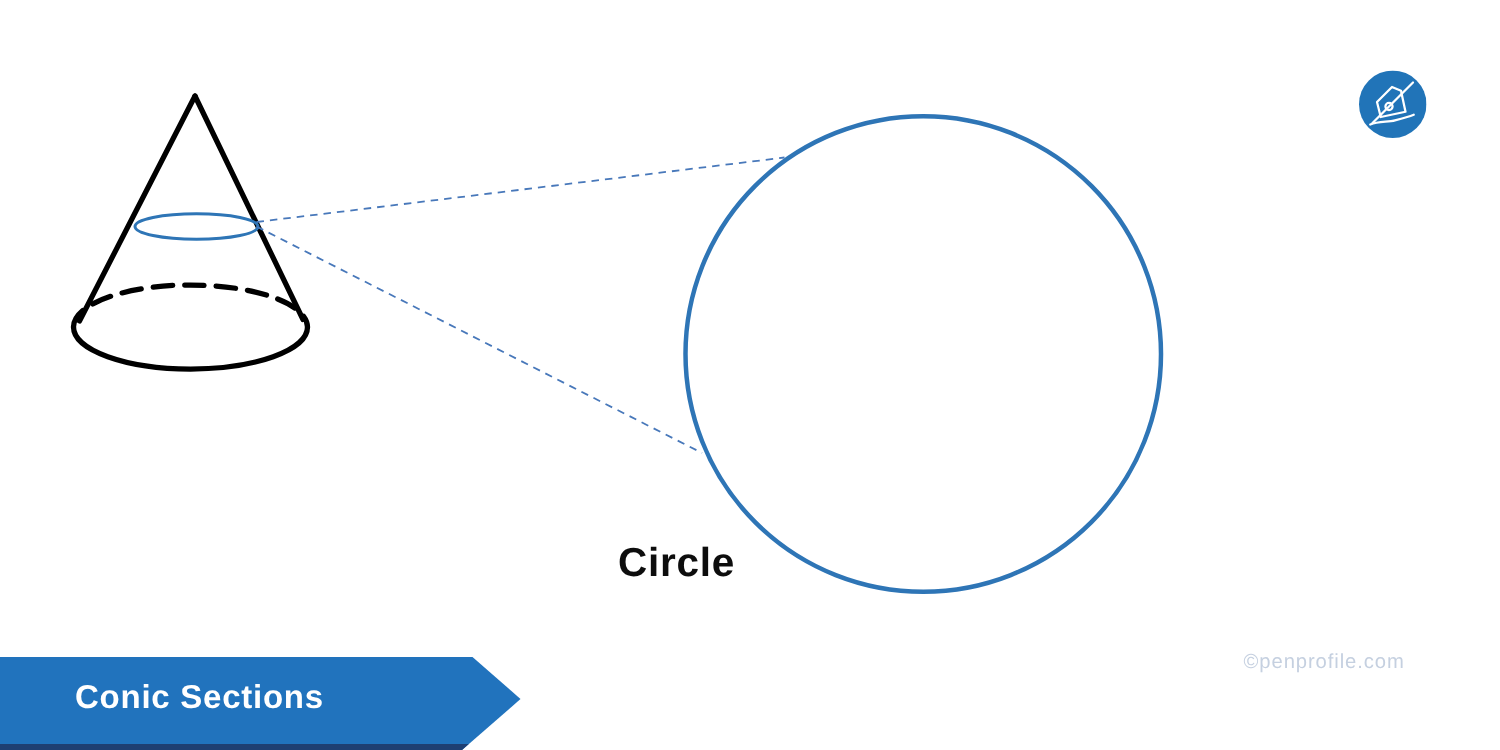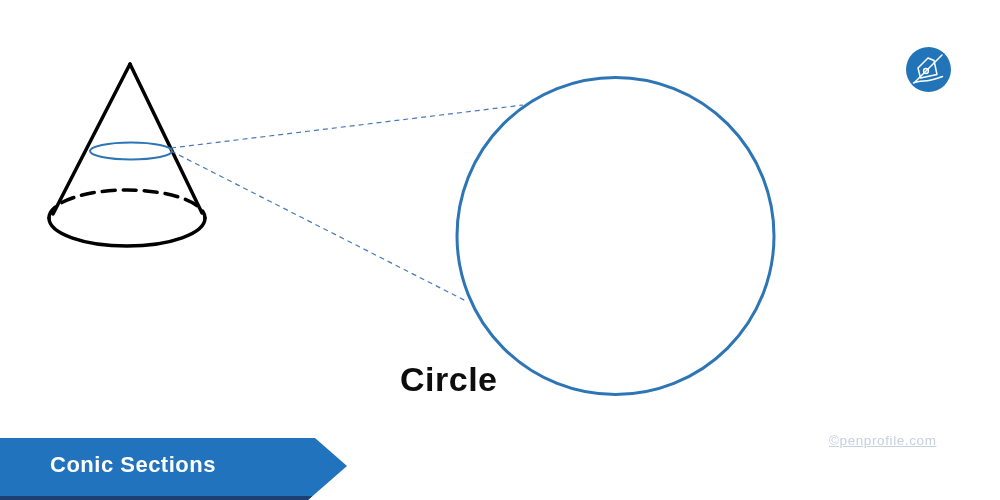--- a/index.html
+++ b/index.html
@@ -2,30 +2,30 @@
 <html><head>
 <meta charset="utf-8">
 <style>
   html,body{margin:0;padding:0;background:#fff;}
   #stage{
     position:relative;width:1000px;height:500px;background:#ffffff;
     overflow:hidden;font-family:"Liberation Sans", sans-serif;
   }
   #diagram-svg{position:absolute;left:0;top:0;width:1000px;height:500px;}
   .circle-label{
-    position:absolute;left:400px;top:360px;
-    font-size:34px;font-weight:bold;color:#0d0d0d;letter-spacing:.5px;
+    position:absolute;left:412px;top:360px;
+    font-size:27px;font-weight:bold;color:#0d0d0d;letter-spacing:.5px;
   }
   .banner-label{
     position:absolute;left:50px;top:452px;
     font-size:22px;font-weight:bold;color:#ffffff;letter-spacing:.5px;
   }
   .watermark{
     position:absolute;left:829px;top:433px;
-    font-size:13.5px;color:#c5d0e0;letter-spacing:.6px;text-decoration:underline;
+    font-size:13.5px;color:#c5d0e0;letter-spacing:.6px;
   }
   .logo{position:absolute;left:906px;top:47px;width:45px;height:45px;}
 </style>
 </head>
 <body>
 
 <div id="stage">
 
   <svg id="diagram-svg" viewBox="0 0 1000 500" xmlns="http://www.w3.org/2000/svg">
 

